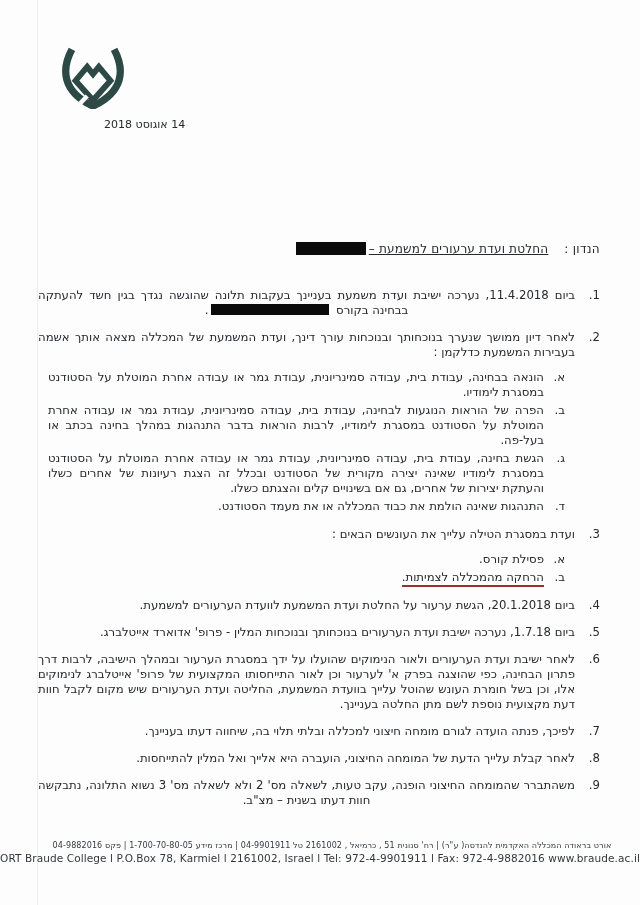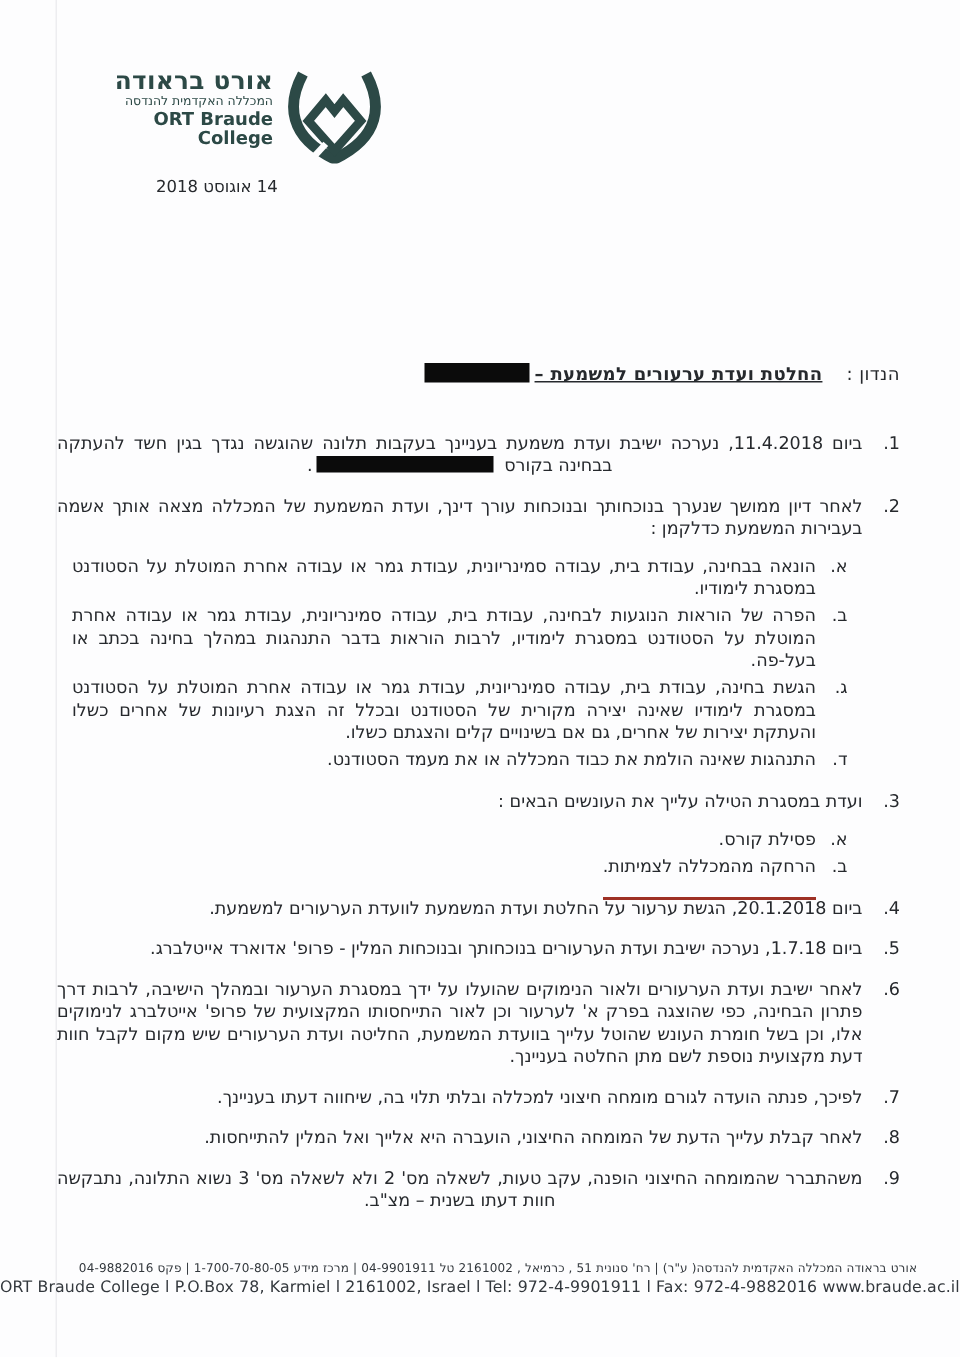--- a/index.html
+++ b/index.html
@@ -18,54 +18,49 @@
   .brand-sub { font-size:8.3px; margin-top:1px; }
   .brand-en  { font-size:12px; font-weight:bold; margin-top:1px; }
   .brand-icon svg { display:block; }
 
   
   .date { position:absolute; top:118px; left:104px; font-size:11px; }
 
   
   .subject { position:absolute; top:242px; right:40px; font-size:12px; white-space:nowrap; }
   .subj-label { letter-spacing:.3px; }
-  .subj-title { font-weight:bold; text-decoration:underline; margin-right:16px; letter-spacing:.2px; }
+  .subj-title { font-weight:normal; text-decoration:underline; margin-right:16px; letter-spacing:.2px; }
   .redact { display:inline-block; background:#0b0b0b; }
   .subj-redact { width:70px; height:13px; vertical-align:-2px; margin-right:3px; }
   .course-redact { width:118px; height:11px; vertical-align:-1px; margin:0 3px; }
 
   
   .bodytext { position:absolute; top:288px; right:40px; left:38px; font-size:11.7px; line-height:15px; }
   .item { display:flex; margin-bottom:12px; }
   .num  { flex:0 0 25px; width:25px; }
   .txt  { flex:1; text-align:justify; text-align-last:right; }
   .tl-c { text-align-last:center; }
   .sublist { padding-right:35px; padding-left:10px; margin-top:-2px; margin-bottom:13px; }
   .sub { display:flex; margin-bottom:3px; }
   .sletter { flex:0 0 21px; width:21px; }
   .stxt { flex:1; text-align:justify; text-align-last:right; }
-  .red-underline { border-bottom:2.5px solid #9e3125; padding-bottom:14px; }
+  .red-underline { border-bottom:2.5px solid #9e3125; padding-bottom:1px; }
 
   
   .foot { position:absolute; top:841px; left:0; right:0; text-align:center; color:#33383d; }
   .foot-he { font-size:8px; letter-spacing:.1px;padding-left:24px; }
   .foot-en { font-size:10.5px; direction:ltr; margin-top:2px; letter-spacing:.1px; }
 </style>
 </head>
 <body>
 
 <div class="doc">
   <div class="scan-line"></div>
 
   <header class="brand">
-    <div class="brand-text">
-      <div class="brand-he" style="color:#2c4946;">אורט בראודה</div>
-      <div class="brand-sub" style="color:#2c4946;">המכללה האקדמית להנדסה</div>
-      <div class="brand-en" style="color:#2c4946;">ORT Braude College</div>
-    </div>
     <div class="brand-icon">
       <svg width="74" height="64" viewBox="0 0 100 88" aria-hidden="true">
         <path d="M21 6 C6 34 8 64 50 84 C92 64 94 34 79 6" fill="none" stroke="#2c4946" stroke-width="10"></path>
         <path d="M50 76 L26 49 L42 30 L50 40 L58 30 L74 49 Z" fill="none" stroke="#2c4946" stroke-width="8" stroke-linejoin="miter"></path>
         <line x1="29" y1="84" x2="42" y2="70" stroke="#fdfdfe" stroke-width="6"></line>
       </svg>
     </div>
   </header>
 
   <div class="date">14 אוגוסט 2018</div>

